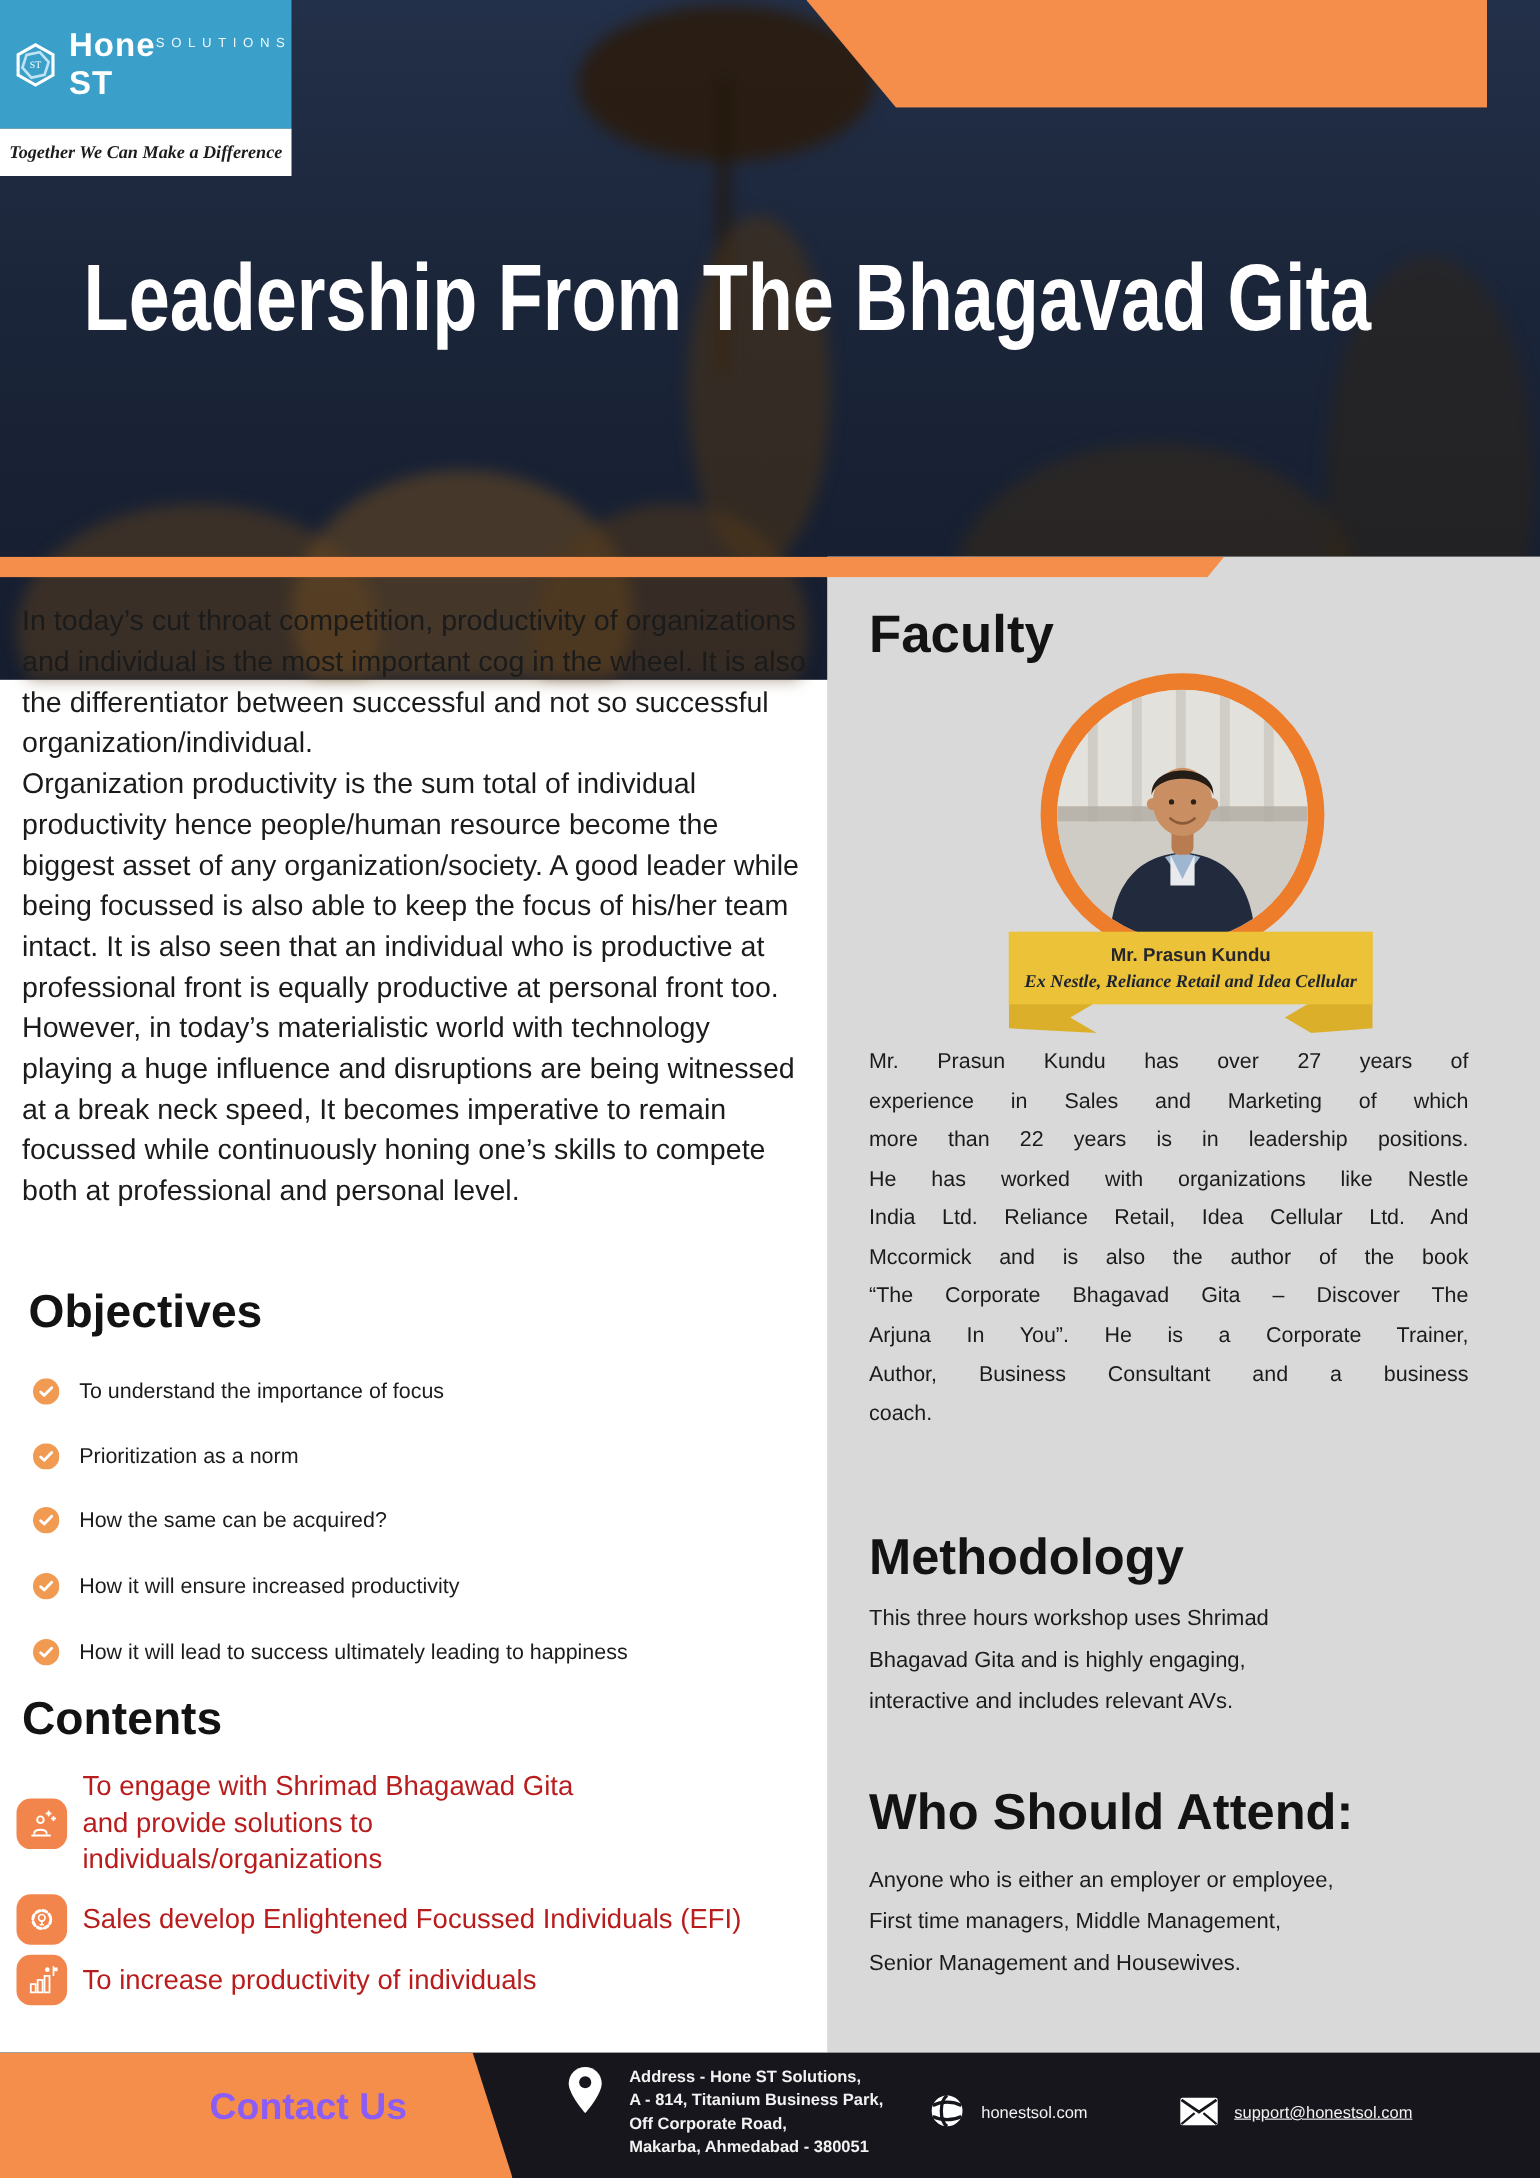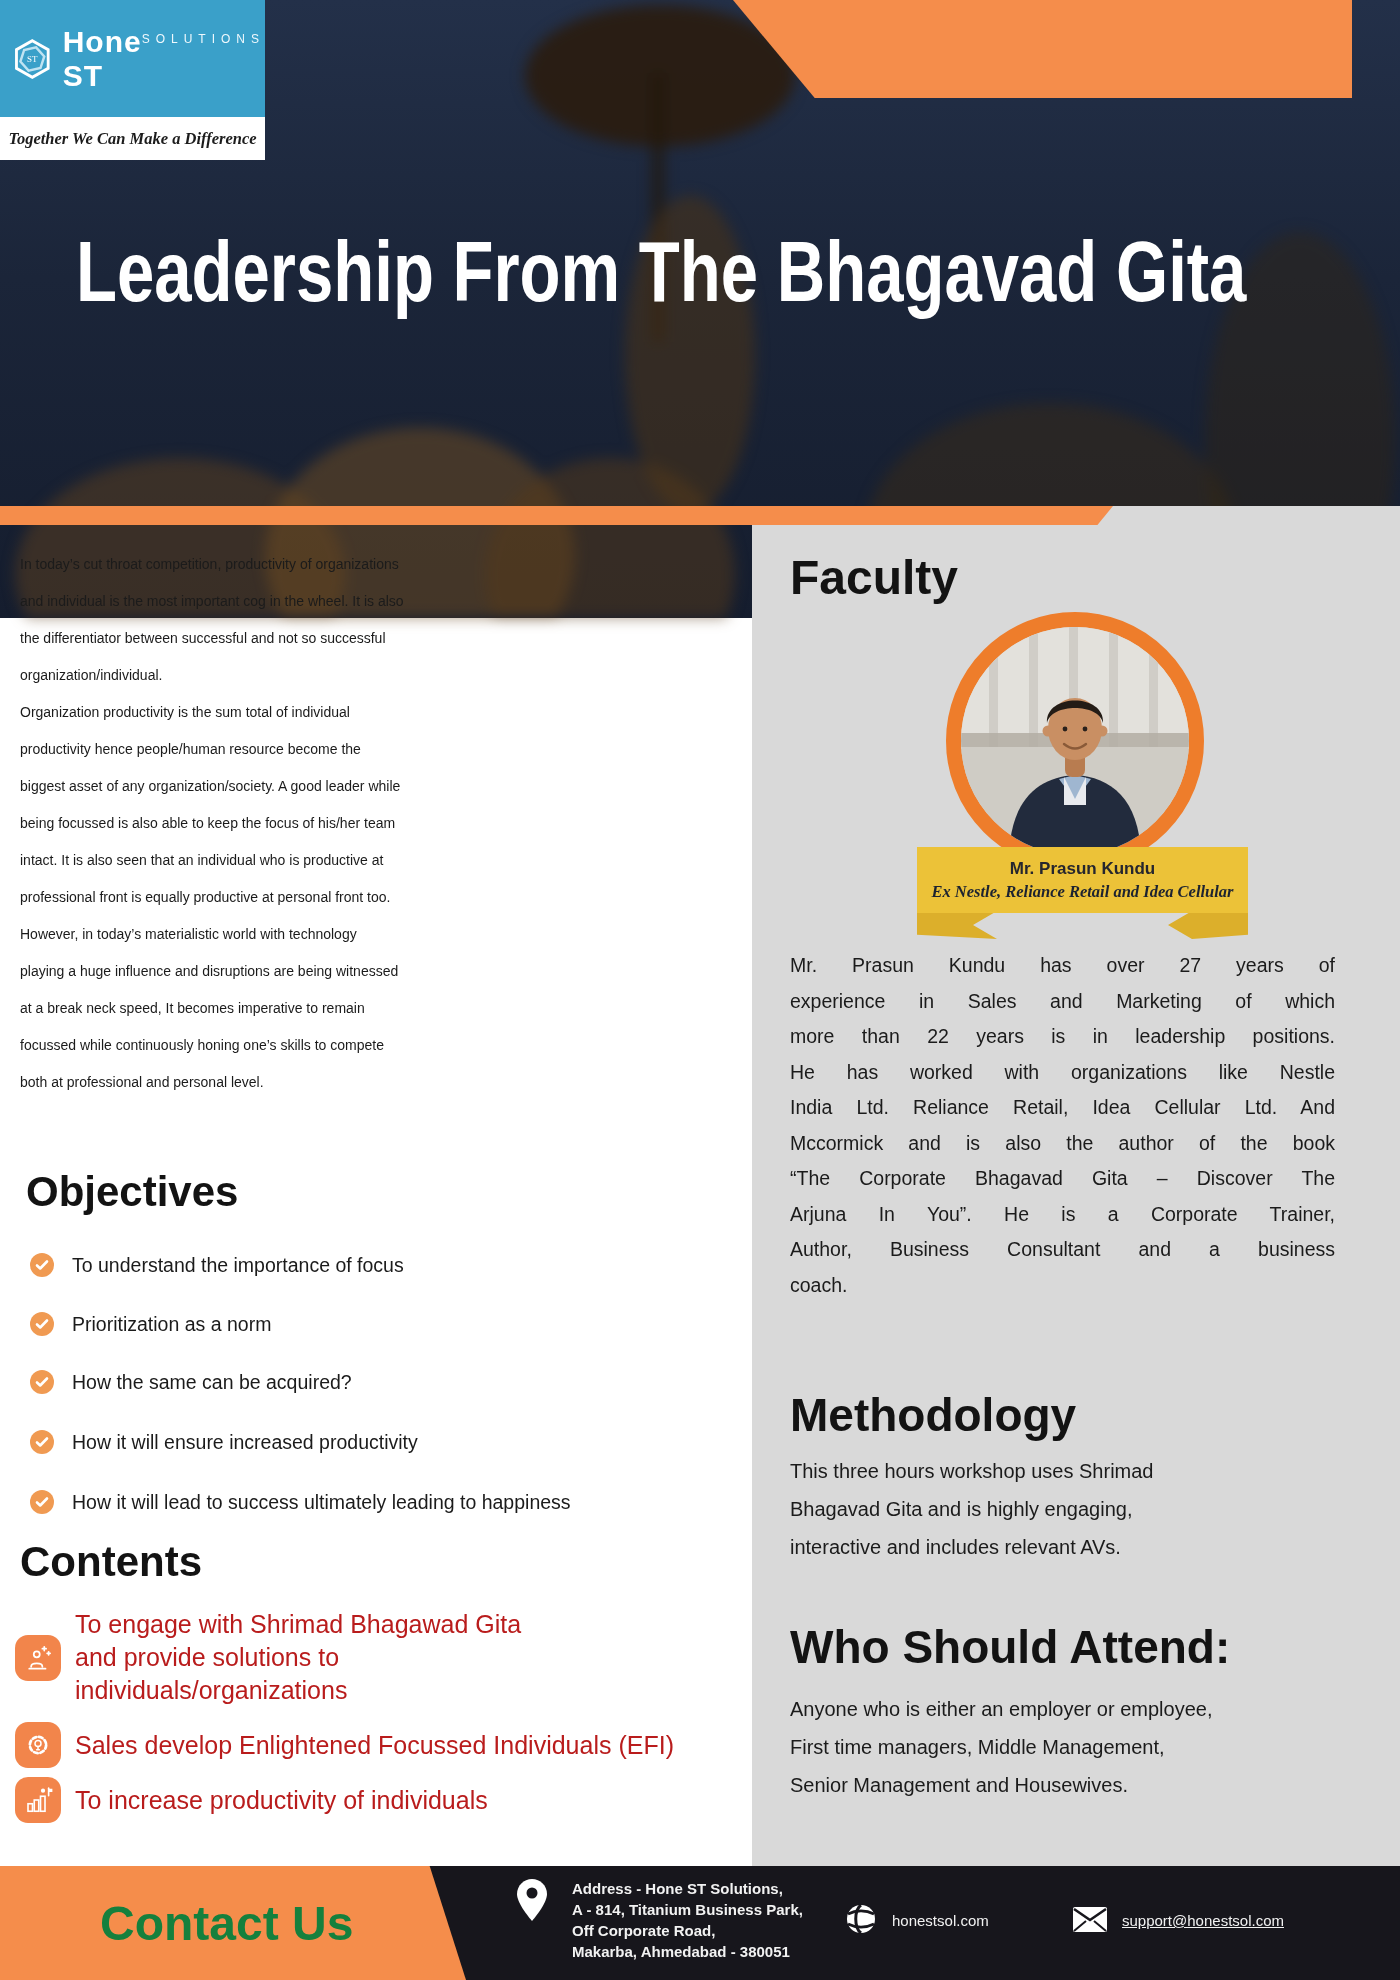--- a/index.html
+++ b/index.html
@@ -23,21 +23,21 @@
               clip-path:polygon(0 0,100% 0,100% 100%,13.2% 100%);z-index:4;}
   .page-title{position:absolute;left:76px;top:222px;font-size:86px;font-weight:bold;color:#ffffff;
               white-space:nowrap;transform:scaleX(.78);transform-origin:left top;z-index:6;}
 
   
   .accent-band{position:absolute;left:0;top:506px;width:1113px;height:19px;background:#F58D4B;
                clip-path:polygon(0 0,100% 0,98.6% 100%,0 100%);z-index:3;}
   .right-col{position:absolute;left:752px;top:506px;width:648px;height:1360px;background:#D9D9D9;}
 
   
-  .intro{position:absolute;left:20px;top:546px;font-size:14px;line-height:37px;color:#1b1b1b;}
+  .intro{position:absolute;left:20px;top:546px;font-size:26px;line-height:37px;color:#1b1b1b;}
   .intro div{white-space:nowrap;}
   .sec-heading{position:absolute;font-weight:bold;color:#131313;white-space:nowrap;}
   .h-obj{left:26px;top:1168px;font-size:42px;}
   .h-cont{left:20px;top:1538px;font-size:42px;}
   .obj-item{position:absolute;left:30px;display:flex;align-items:center;gap:18px;height:26px;}
   .obj-check{width:24px;height:24px;flex:0 0 24px;}
   .obj-label{font-size:19.5px;color:#1b1b1b;white-space:nowrap;}
   .cont-item{position:absolute;left:15px;display:flex;align-items:center;gap:14px;}
   .cont-icon{width:46px;height:46px;border-radius:13px;background:#F2854B;flex:0 0 46px;
              display:flex;align-items:center;justify-content:center;}
@@ -62,22 +62,22 @@
   .bio div.last{text-align-last:left;}
   .body-text{position:absolute;left:790px;font-size:20px;line-height:38px;color:#1b1b1b;}
   .body-text div{white-space:nowrap;}
   .t-method{top:1452px;}
   .t-attend{top:1690px;}
 
   
   .footer{position:absolute;left:0;top:1866px;width:1400px;height:114px;background:#17161C;}
   .contact-banner{position:absolute;left:0;top:0;width:466px;height:114px;background:#F58D4B;
                   clip-path:polygon(0 0,92.2% 0,100% 100%,0 100%);}
-  .contact-label{position:absolute;left:100px;top:30px;width:270px;text-align:left;
-                 font-size:48px;font-weight:bold;color:#15803d;}
+  .contact-label{position:absolute;left:100px;top:30px;width:270px;text-align:right;
+                 font-size:34px;font-weight:bold;color:#8b5cf6;}
   .addr{position:absolute;left:572px;top:12px;font-size:15px;line-height:21px;font-weight:bold;color:#f2f2f2;}
   .f-icon{position:absolute;}
   .f-text{position:absolute;font-size:15px;color:#f2f2f2;white-space:nowrap;}
   .email{text-decoration:underline;}
 </style>
 </head>
 <body>
 
 <div class="page">
 

